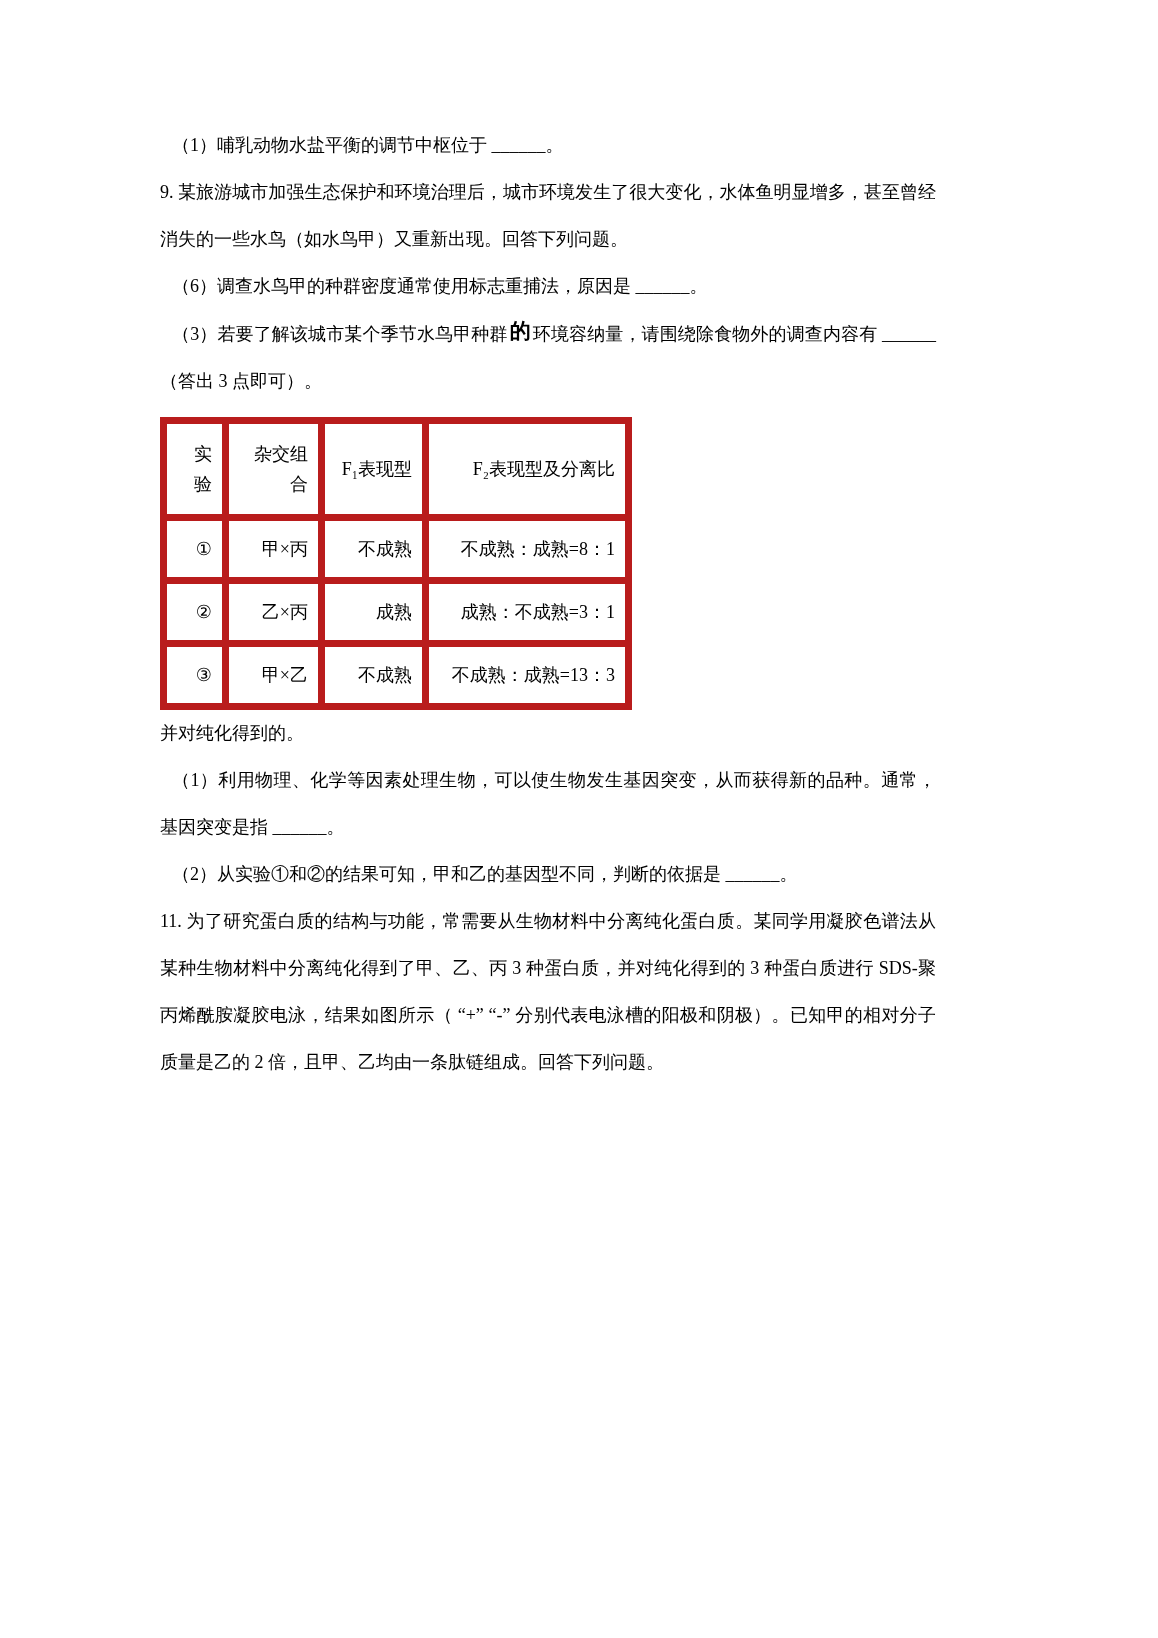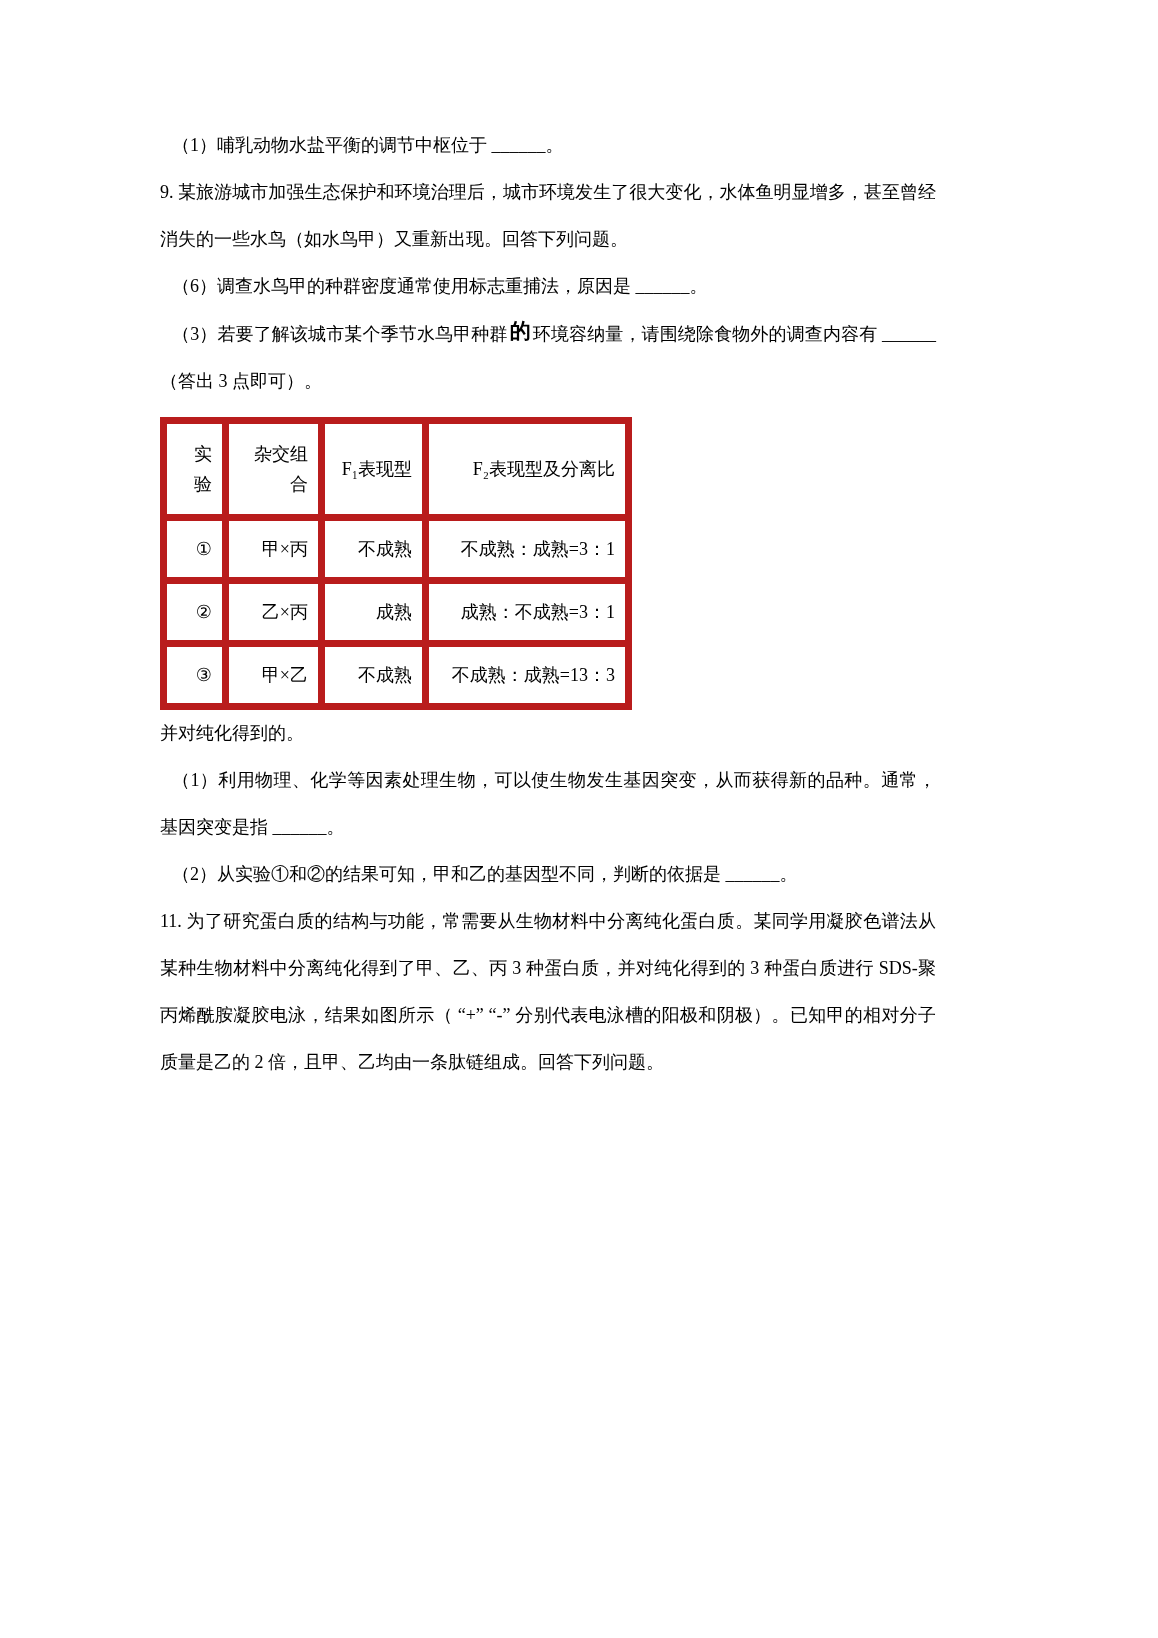--- a/index.html
+++ b/index.html
@@ -75,21 +75,21 @@
       <tr class="hdr">
         <td>实验</td>
         <td>杂交组合</td>
         <td>F₁表现型</td>
         <td>F₂表现型及分离比</td>
       </tr>
       <tr class="row">
         <td>①</td>
         <td>甲×丙</td>
         <td>不成熟</td>
-        <td>不成熟：成熟=3：1</td>
+        <td>不成熟：成熟=8：1</td>
       </tr>
       <tr class="row">
         <td>②</td>
         <td>乙×丙</td>
         <td>成熟</td>
         <td>成熟：不成熟=3：1</td>
       </tr>
       <tr class="row">
         <td>③</td>
         <td>甲×乙</td>

